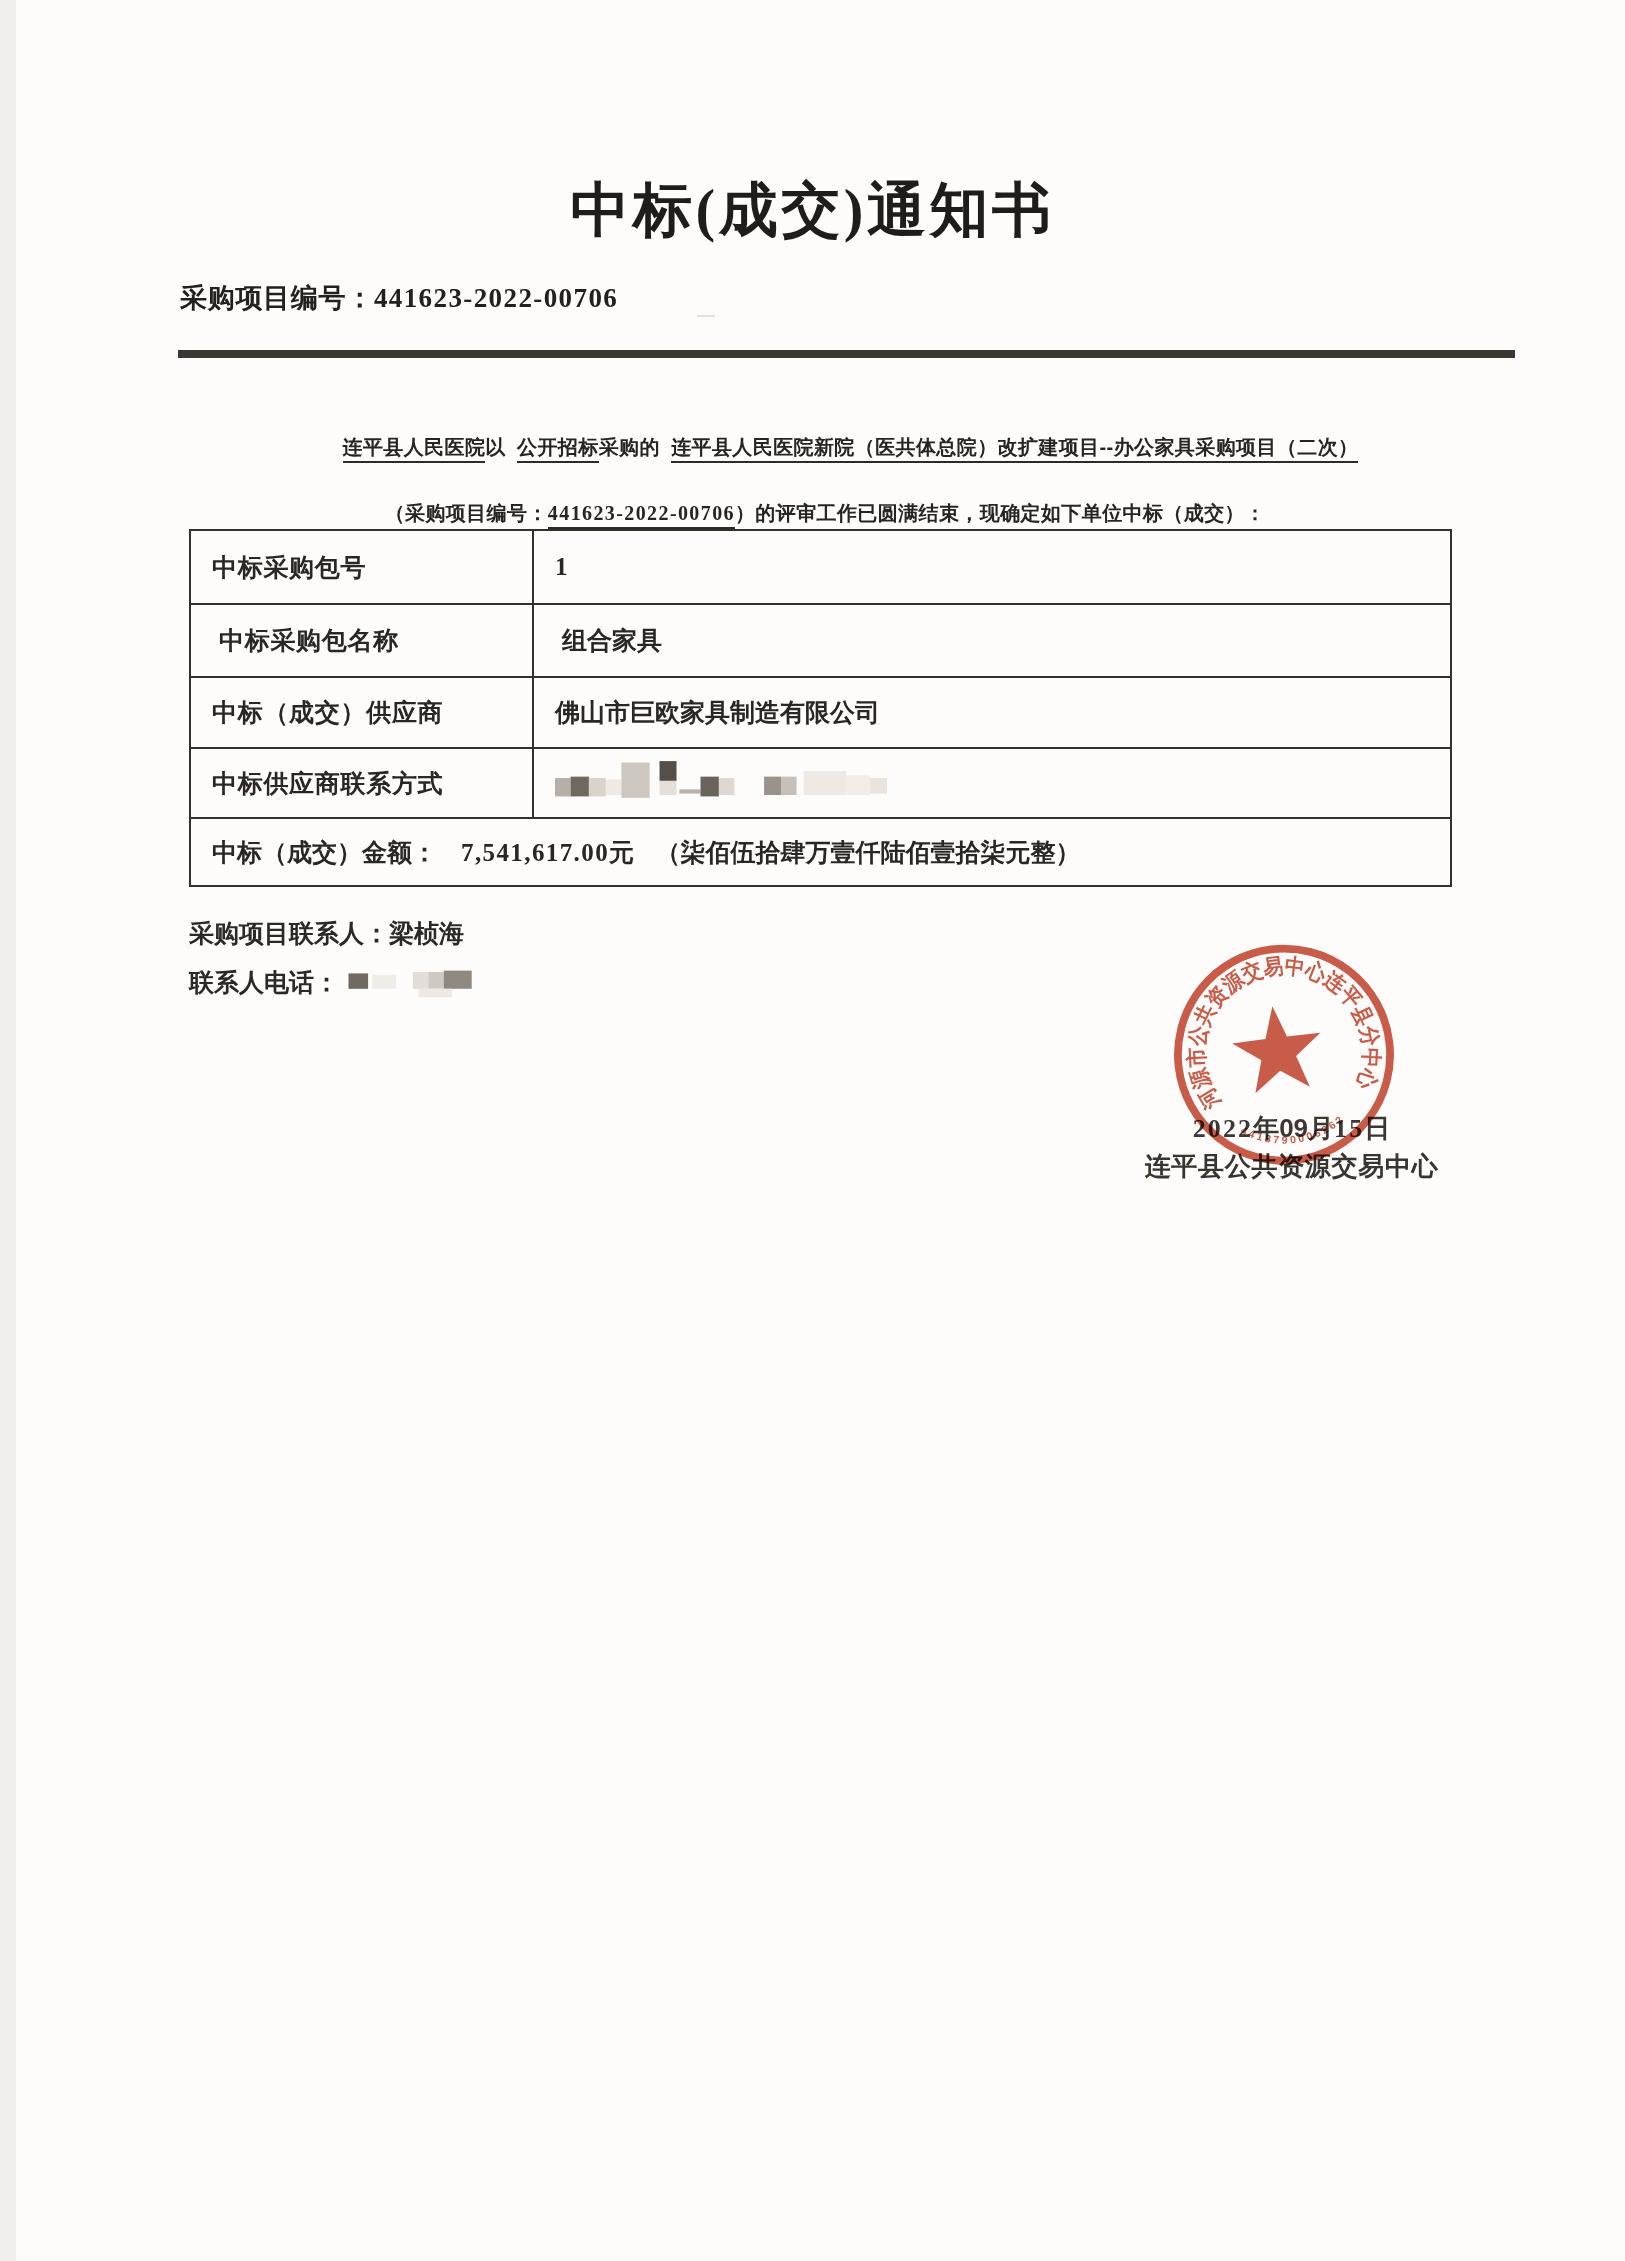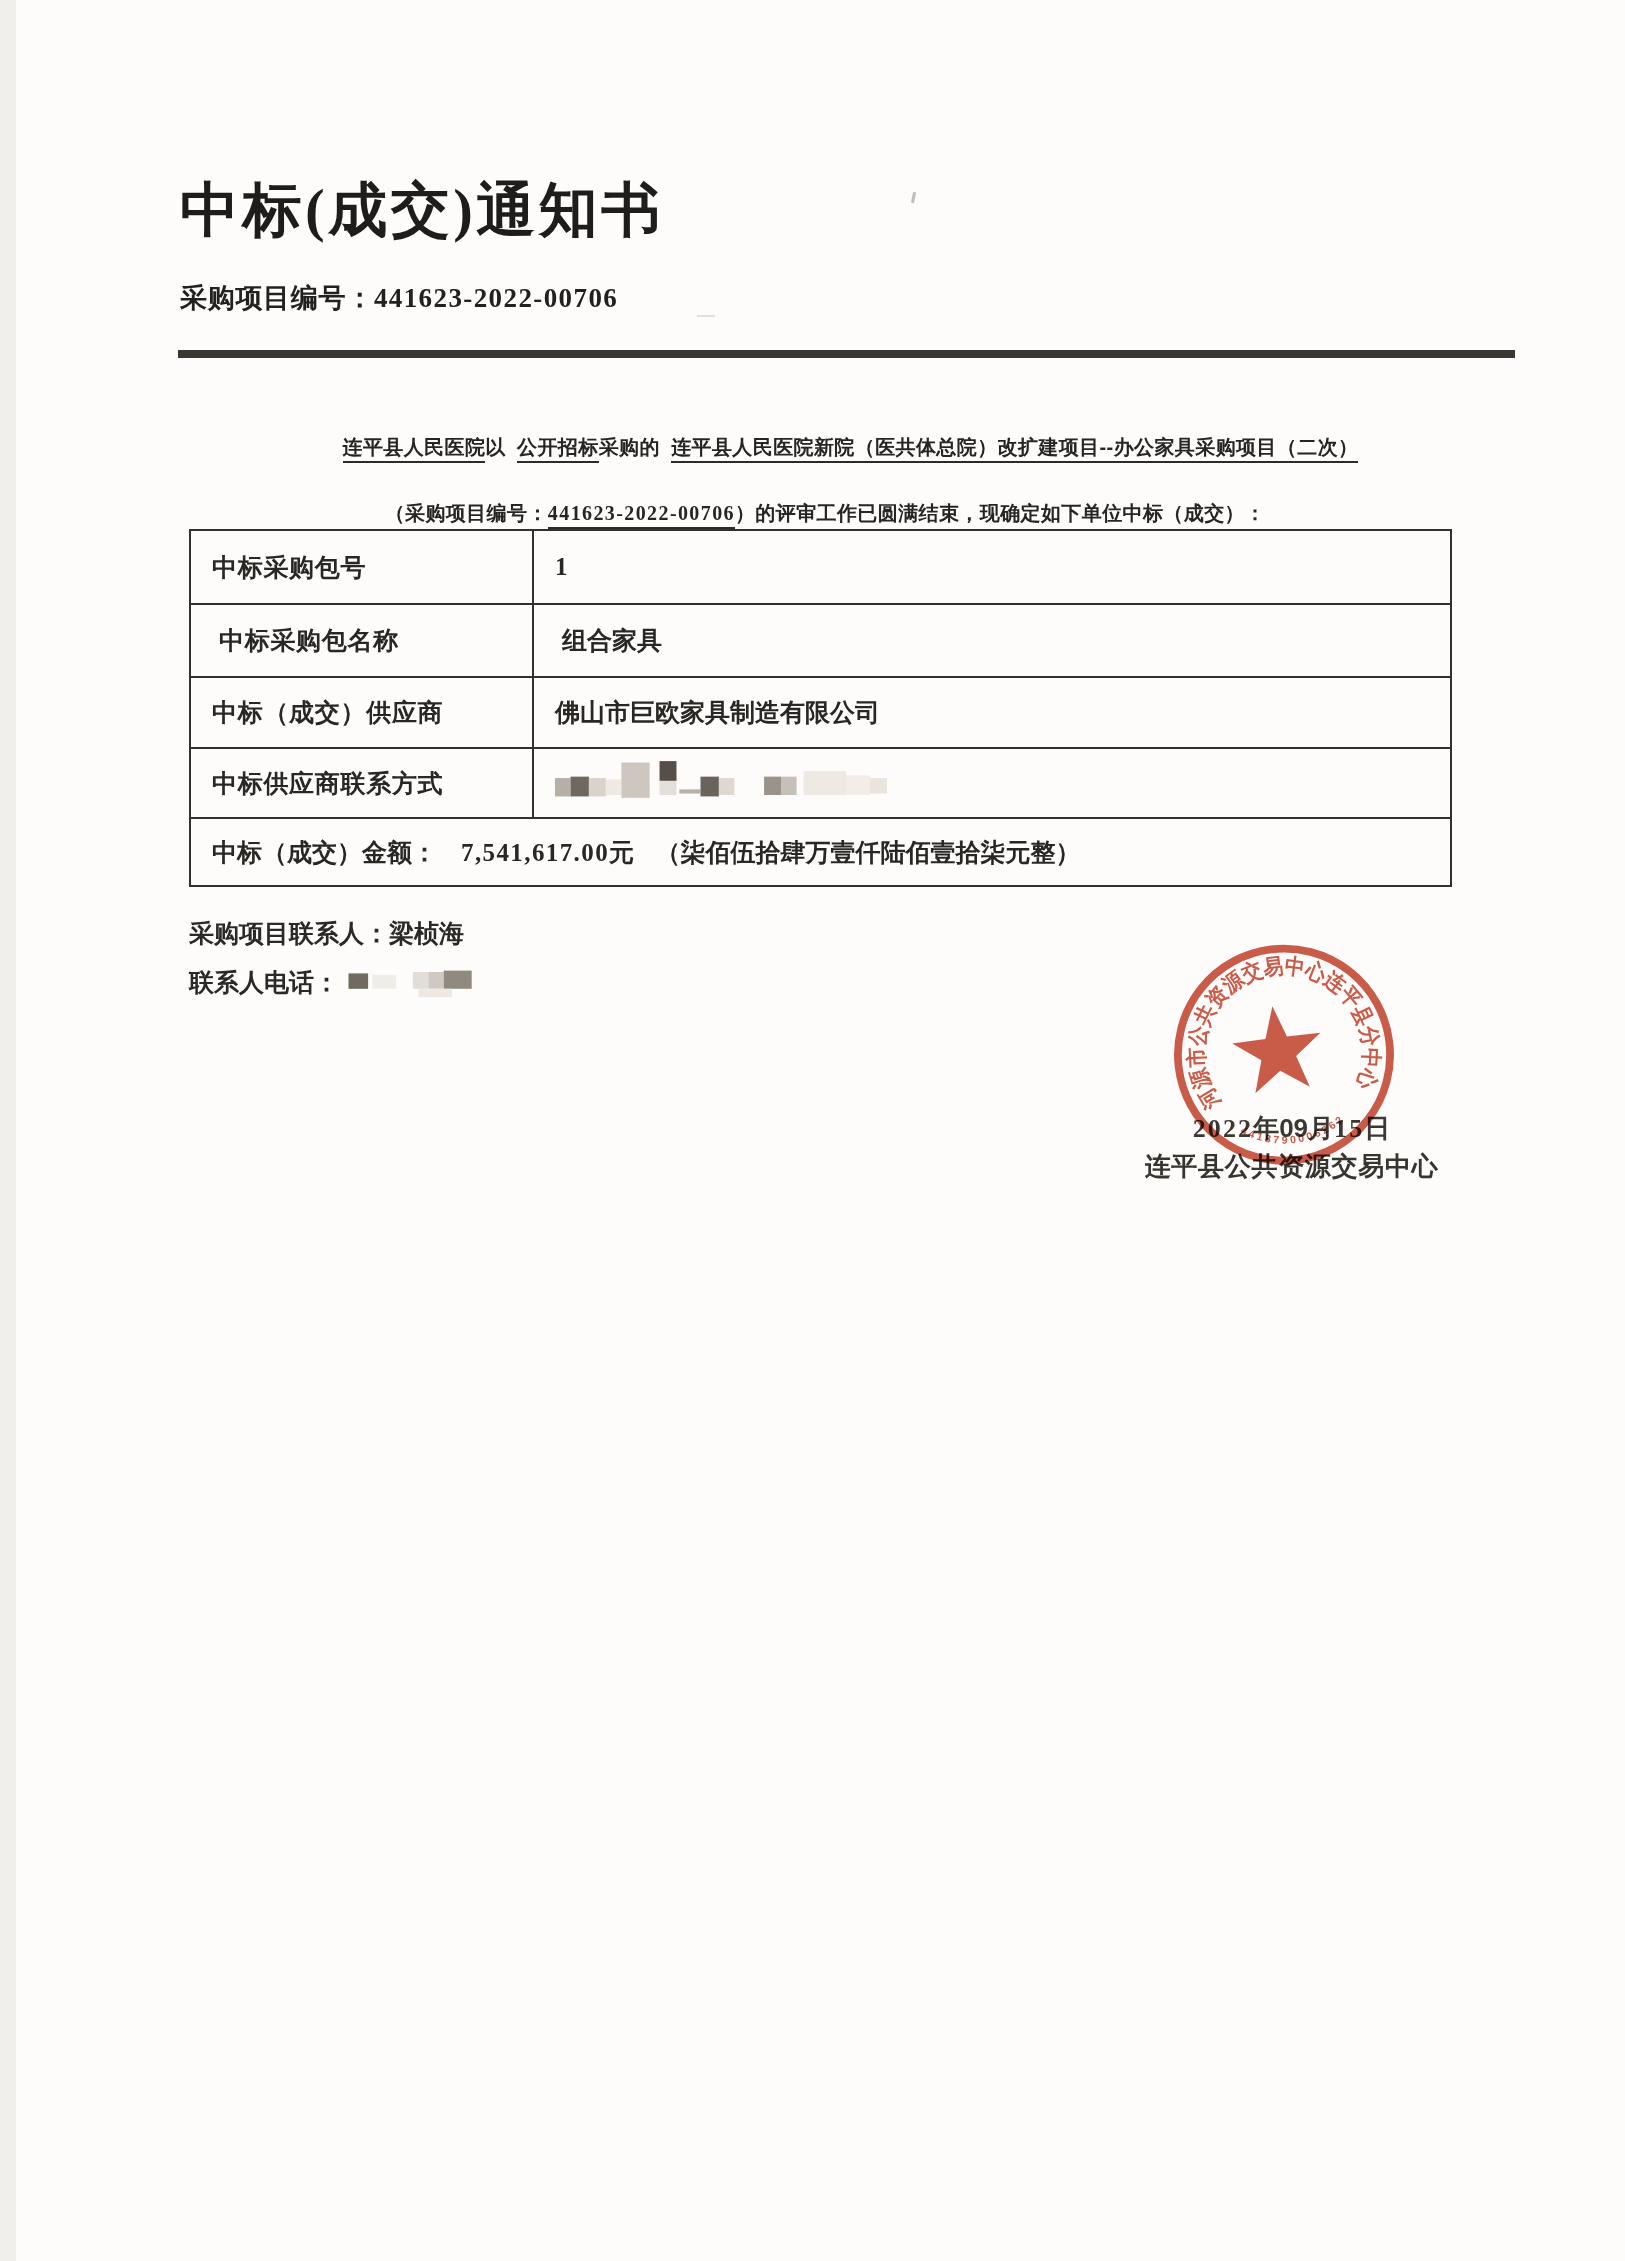--- a/index.html
+++ b/index.html
@@ -15,21 +15,21 @@
   .edge-band {
     position:absolute; left:0; top:0; width:15.5px; height:2261px;
     background:#f1efec;
   }
   .speck { position:absolute; background:#8f8a84; opacity:.55; }
   .speck1 { left:912px; top:192px; width:2.8px; height:11.3px; transform:rotate(12deg); }
   .speck2 { left:697px; top:315px; width:18.4px; height:2.1px; opacity:.25; }
 
   .doc-title {
     position:absolute; left:180px; top:171px; width:1265px;
-    text-align:left;
+    text-align:center;
     font-family:"Liberation Serif","DejaVu Serif",serif;
     font-weight:bold;
     font-size:59px; letter-spacing:3.5px;
     color:#1f1d1b;
     white-space:nowrap;
   }
   .doc-subtitle {
     position:absolute; left:180px; top:280px; width:1265px;
     text-align:left; font-size:27px; font-weight:bold;
     color:#232120; letter-spacing:0.7px; white-space:nowrap;

